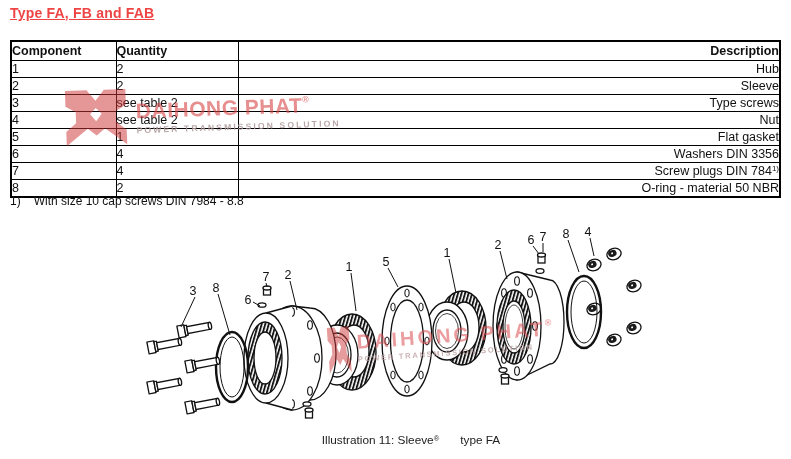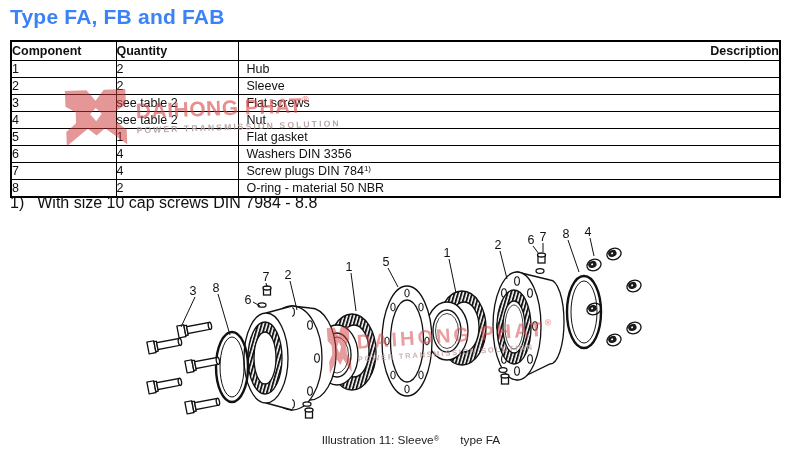--- a/index.html
+++ b/index.html
@@ -1,34 +1,34 @@
 <!DOCTYPE html>
 <html><head>
 <meta charset="utf-8">
 <style>
   html,body{margin:0;padding:0;background:#fff;}
   #page{position:relative;width:791px;height:459px;background:#ffffff;overflow:hidden;
         font-family:"Liberation Sans",sans-serif;color:#111;}
 
   
-  .doc-title{position:absolute;left:10px;top:5px;font-size:21px;font-weight:bold;color:#3b82f6;letter-spacing:.2px;}
+  .doc-title{position:absolute;left:10px;top:5px;font-size:14px;font-weight:bold;color:#ef4444;letter-spacing:.2px;text-decoration:underline;}
 
   
   table.parts{position:absolute;left:10px;top:40px;width:769px;border-collapse:collapse;
               table-layout:fixed;border:2.5px solid #000;}
   table.parts th,table.parts td{border:1.5px solid #000;font-size:12.5px;line-height:1;
               padding:0;height:16px;text-align:left;overflow:hidden;white-space:nowrap;}
   table.parts th{height:18px;font-weight:bold;}
-  table.parts td.desc,table.parts th.desc-h{text-align:left;padding-left:8px;}
+  table.parts td.desc,table.parts th.desc-h{text-align:right;}
   table.parts th.desc-h{text-align:right;padding-left:0;}
   col.c1{width:105px;} col.c2{width:122px;} col.c3{width:542px;}
   sup.fn{font-size:8px;vertical-align:4px;}
 
   
-  .footnote{position:absolute;left:10px;top:194px;font-size:16px;color:#111;}
+  .footnote{position:absolute;left:10px;top:194px;font-size:12px;color:#111;}
   .footnote .fn-text{margin-left:13px;}
 
   
   #illu{position:absolute;left:130px;top:225px;}
   .caption{position:absolute;left:0;top:433px;width:822px;text-align:center;font-size:11.8px;color:#222;}
   .caption sup{font-size:7.5px;vertical-align:3px;}
   .caption .cap-suffix{margin-left:21px;}
 
   
   .wm{position:absolute;display:flex;align-items:flex-start;pointer-events:none;z-index:6;}
@@ -78,21 +78,21 @@
         <td class="desc">Hub</td>
       </tr>
       <tr>
         <td>2</td>
         <td>2</td>
         <td class="desc">Sleeve</td>
       </tr>
       <tr>
         <td>3</td>
         <td>see table 2</td>
-        <td class="desc">Flat screws</td>
+        <td class="desc">Type screws</td>
       </tr>
       <tr>
         <td>4</td>
         <td>see table 2</td>
         <td class="desc">Nut</td>
       </tr>
       <tr>
         <td>5</td>
         <td>1</td>
         <td class="desc">Flat gasket</td>

